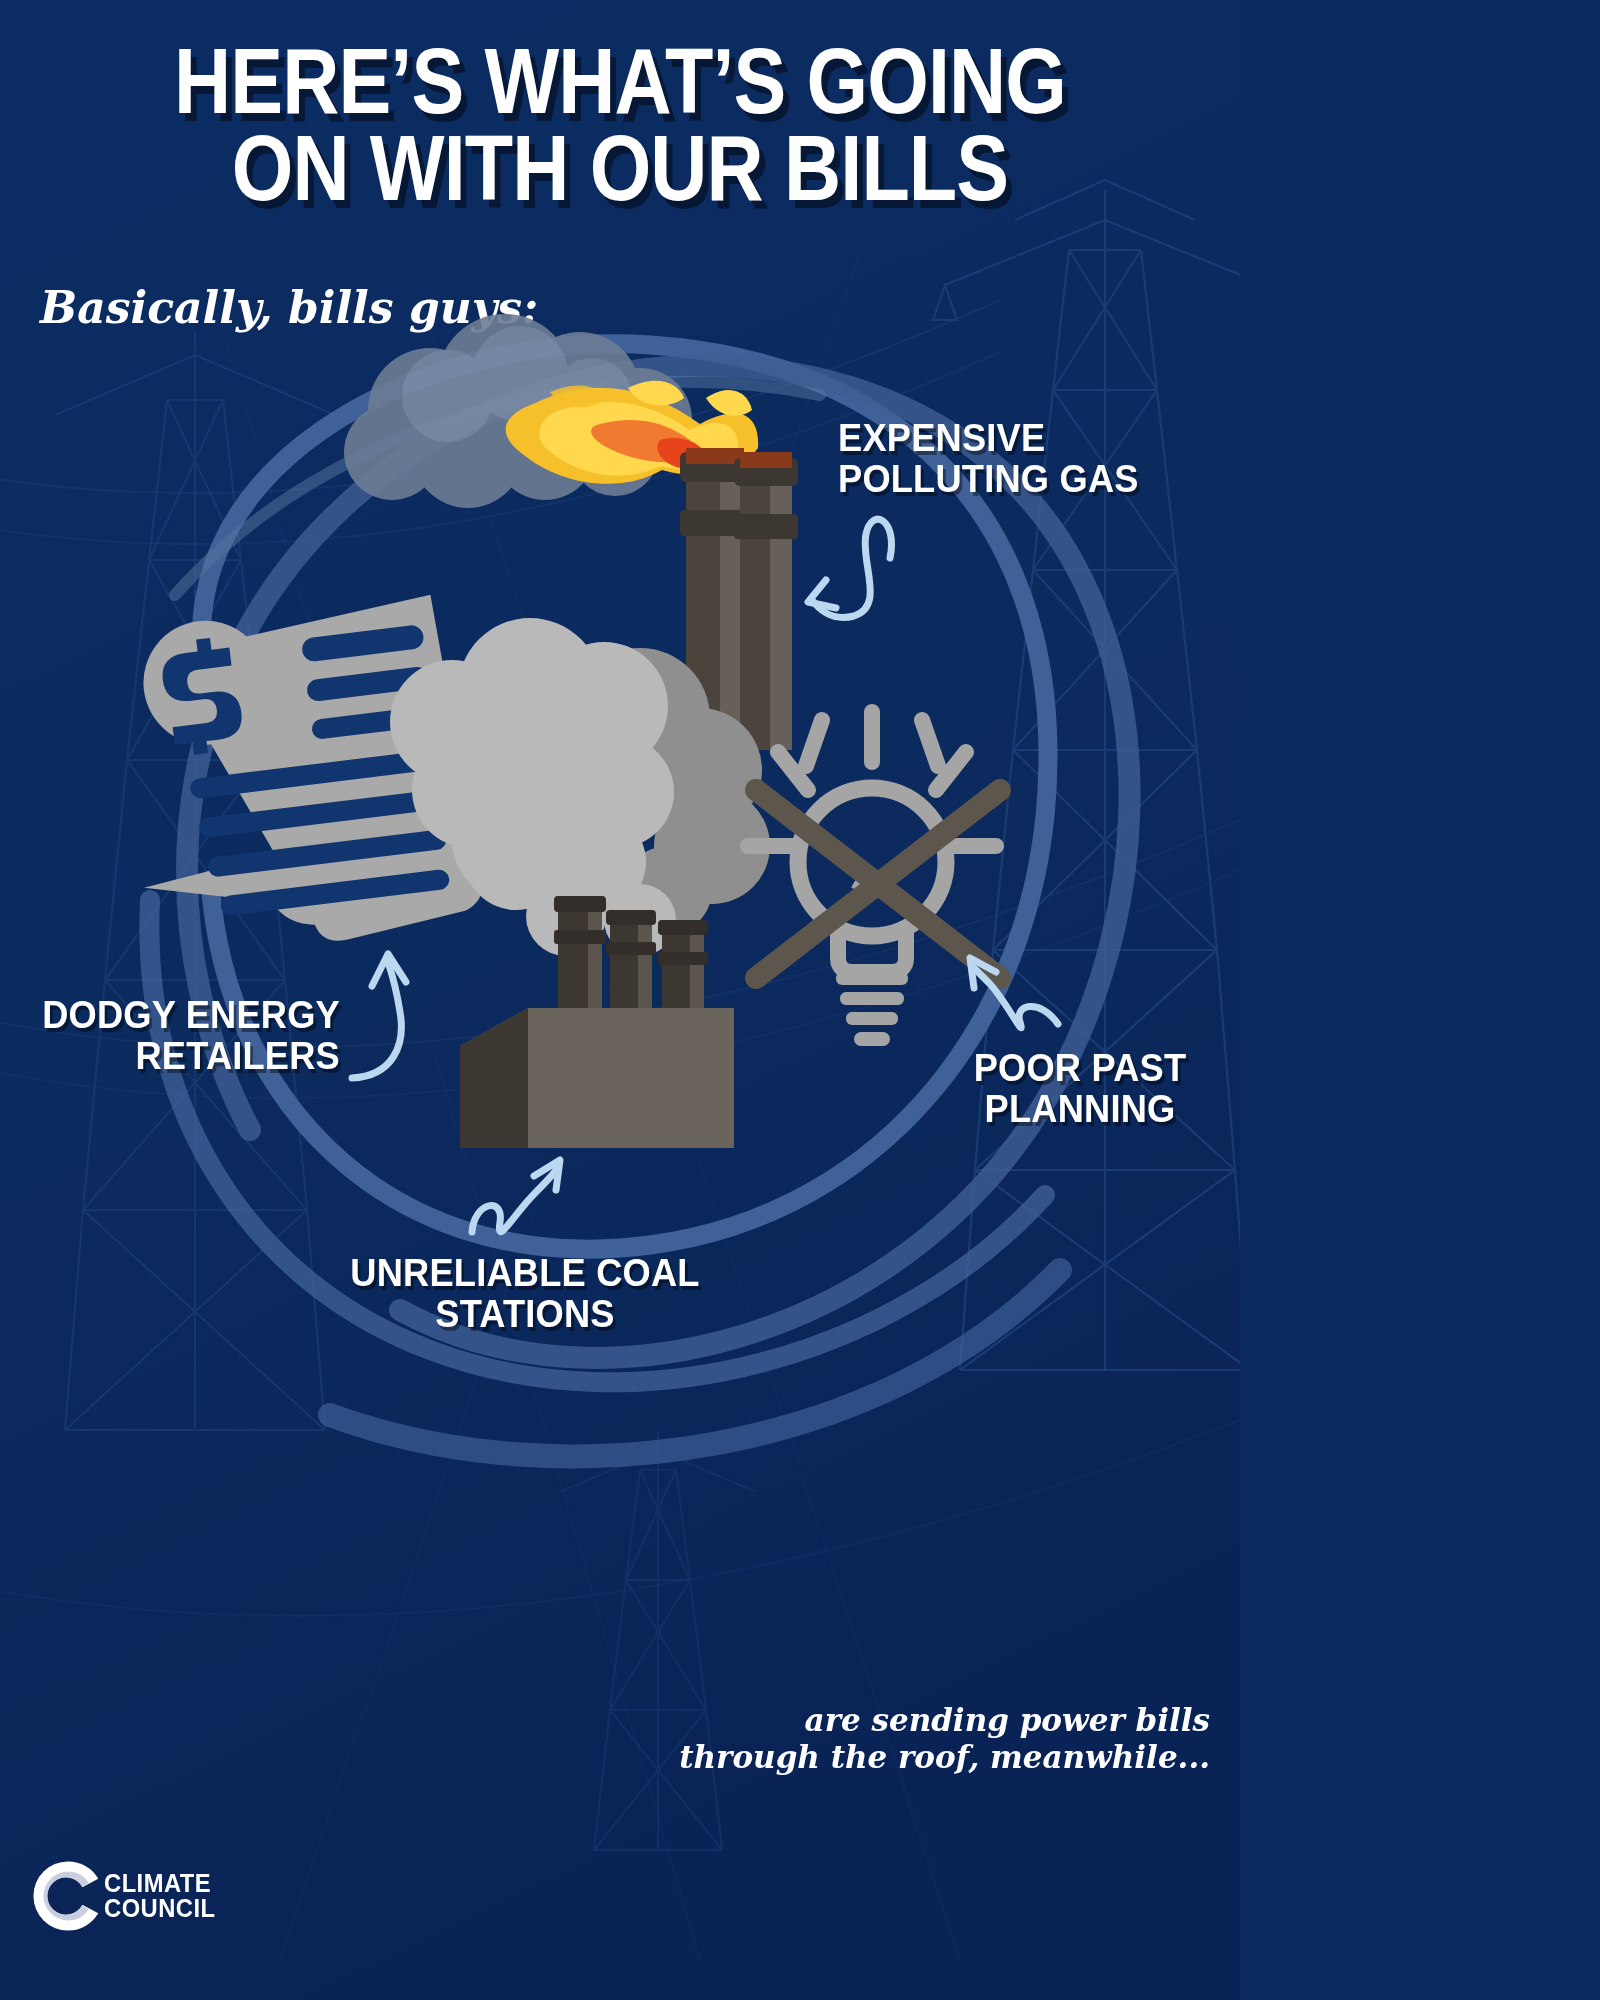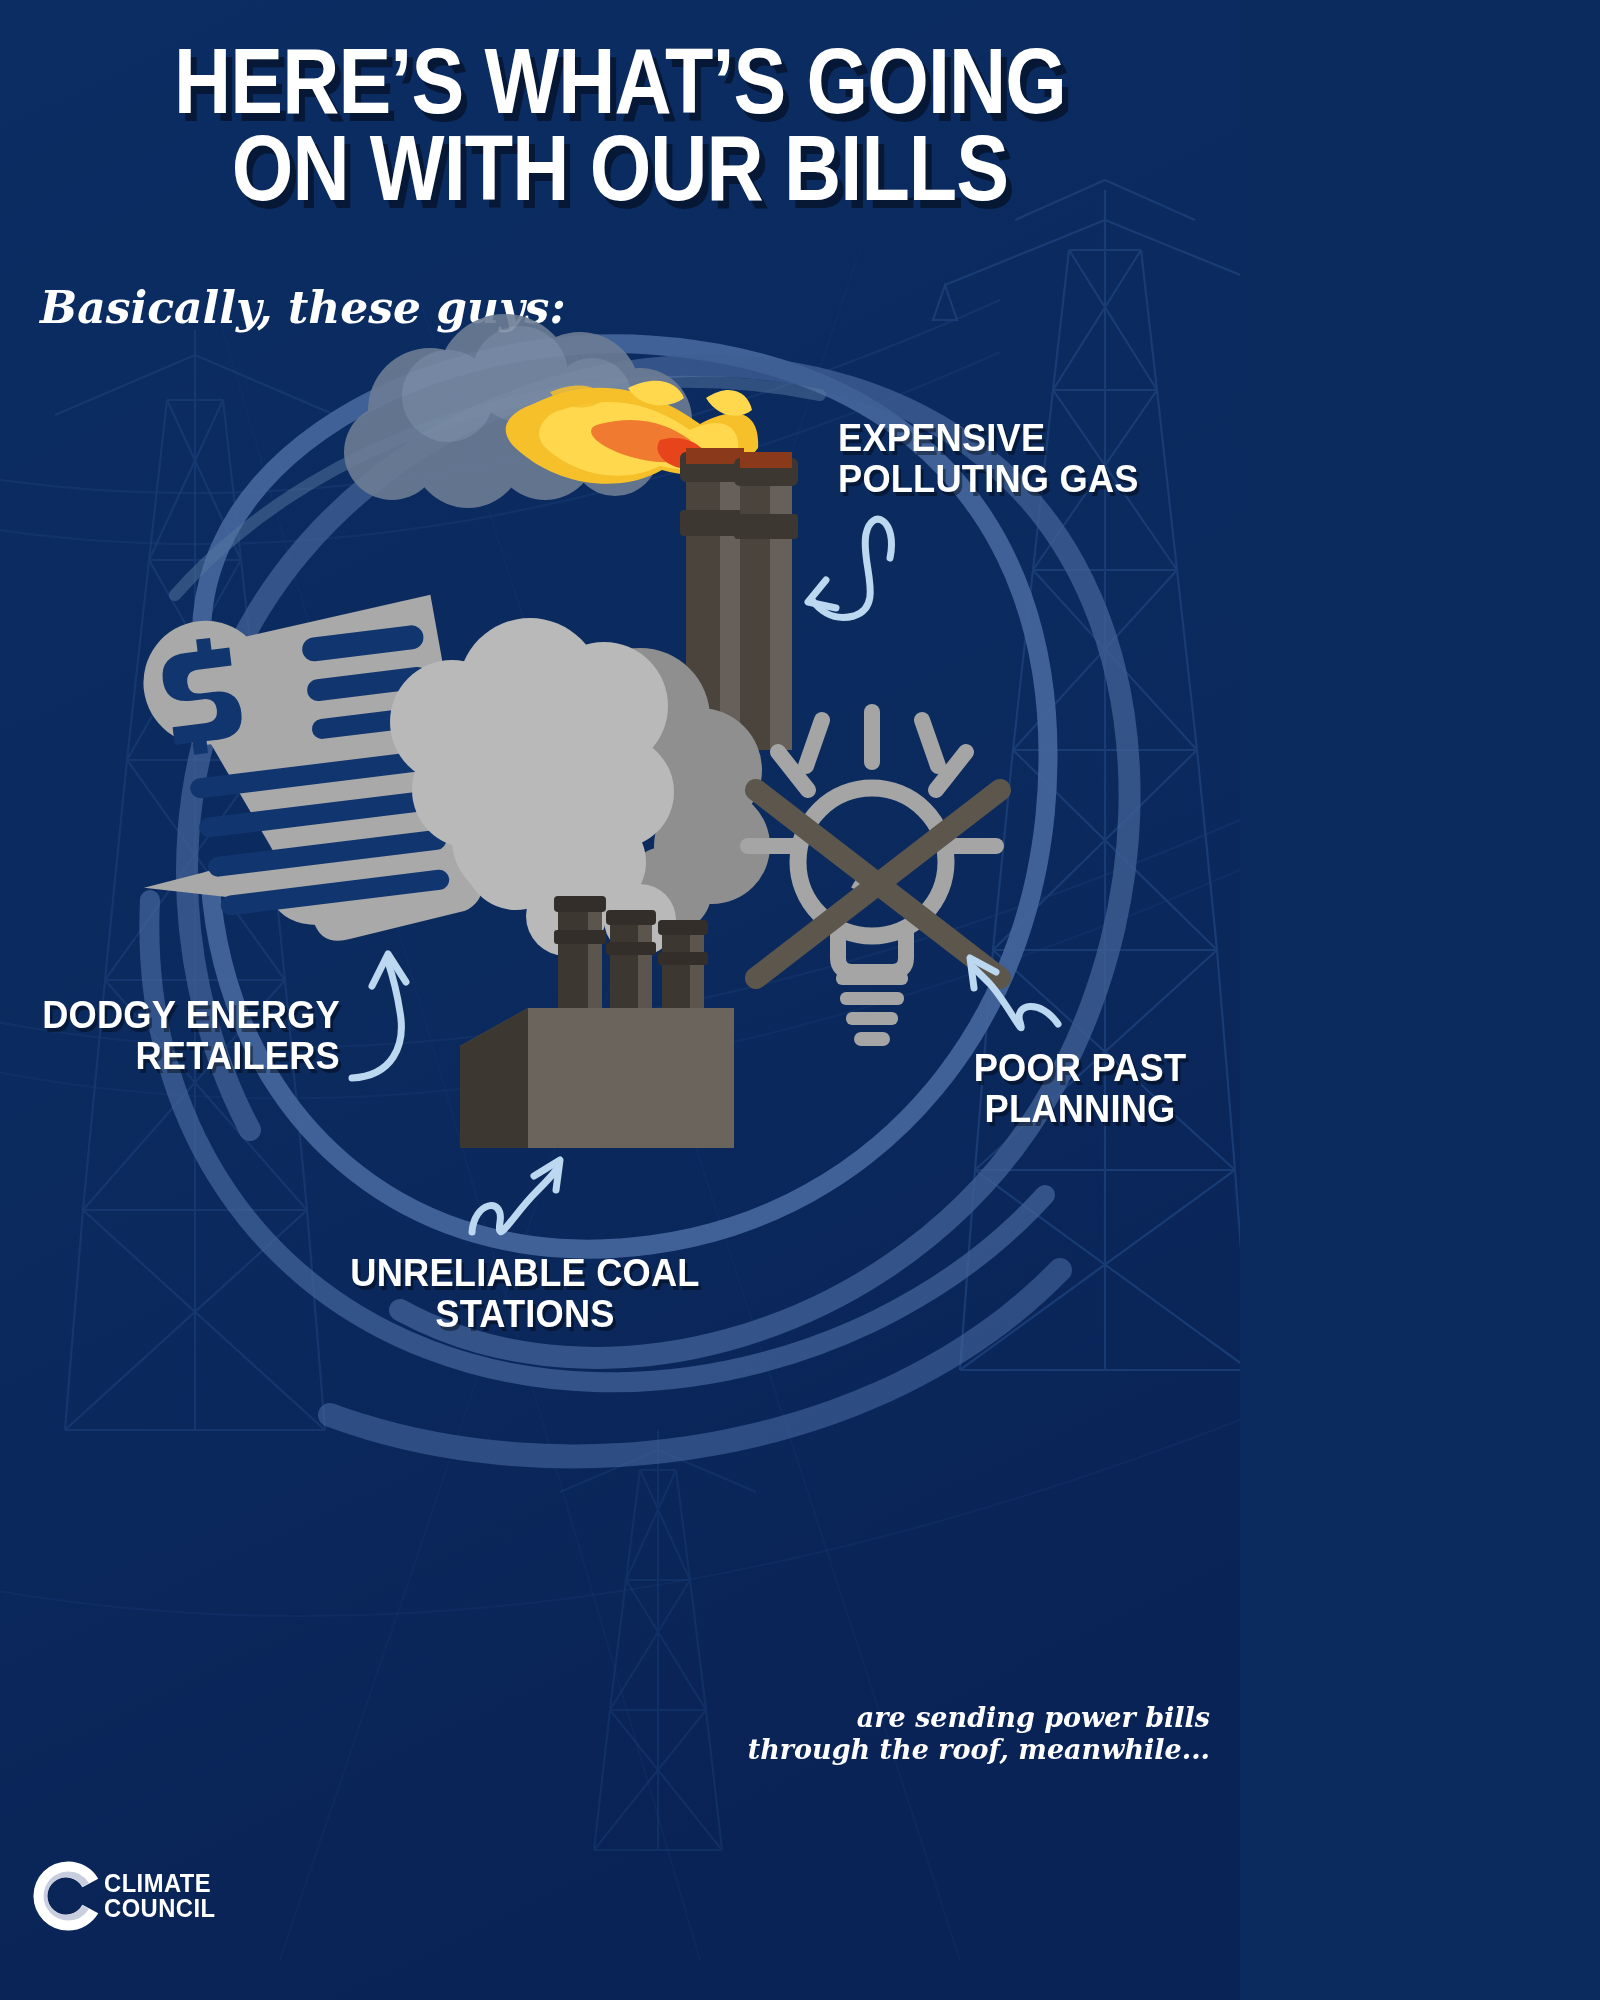--- a/index.html
+++ b/index.html
@@ -45,21 +45,21 @@
     letter-spacing:0px;
   }
   
   .outro{
     position:absolute;right:30px;top:1702px;width:720px;
     color:#ffffff;
     text-align:right;
     font-family:"DejaVu Serif", serif;
     font-style:italic;
     font-weight:bold;
-    font-size:27px;
+    font-size:31px;
     line-height:1.18;
     white-space:pre-line;
   }
   
   .label{
     position:absolute;
     color:#ffffff;
     font-family:"Liberation Sans", sans-serif;
     font-weight:bold;
     font-size:39px;
@@ -152,21 +152,21 @@
         <path d="M1045 1195 C900 1355 640 1430 430 1350 C245 1280 140 1105 150 900" stroke="#44669c" stroke-width="20" opacity="0.7"></path>
         <path d="M330 1415 C560 1500 880 1455 1060 1270" stroke="#4a6ea5" stroke-width="24" opacity="0.55"></path>
         <path d="M175 595 C330 420 600 350 820 395" stroke="#56789f" stroke-width="12" opacity="0.5"></path>
       </g>
     </svg>
   </div>
 
   <div class="headline">HERE’S WHAT’S GOING
 ON WITH OUR BILLS</div>
 
-  <div class="intro">Basically, these guys:</div>
+  <div class="intro">Basically, bills guys:</div>
 
   <svg class="art" style="left:0;top:0;width:1240px;height:2000px;" viewBox="0 0 1240 2000" xmlns="http://www.w3.org/2000/svg">
 
     <g opacity="0.9">
       <g fill="#6d7d95">
         <circle cx="430" cy="410" r="62"></circle>
         <circle cx="505" cy="382" r="68"></circle>
         <circle cx="580" cy="392" r="60"></circle>
         <circle cx="640" cy="420" r="52"></circle>
         <circle cx="392" cy="452" r="48"></circle>

